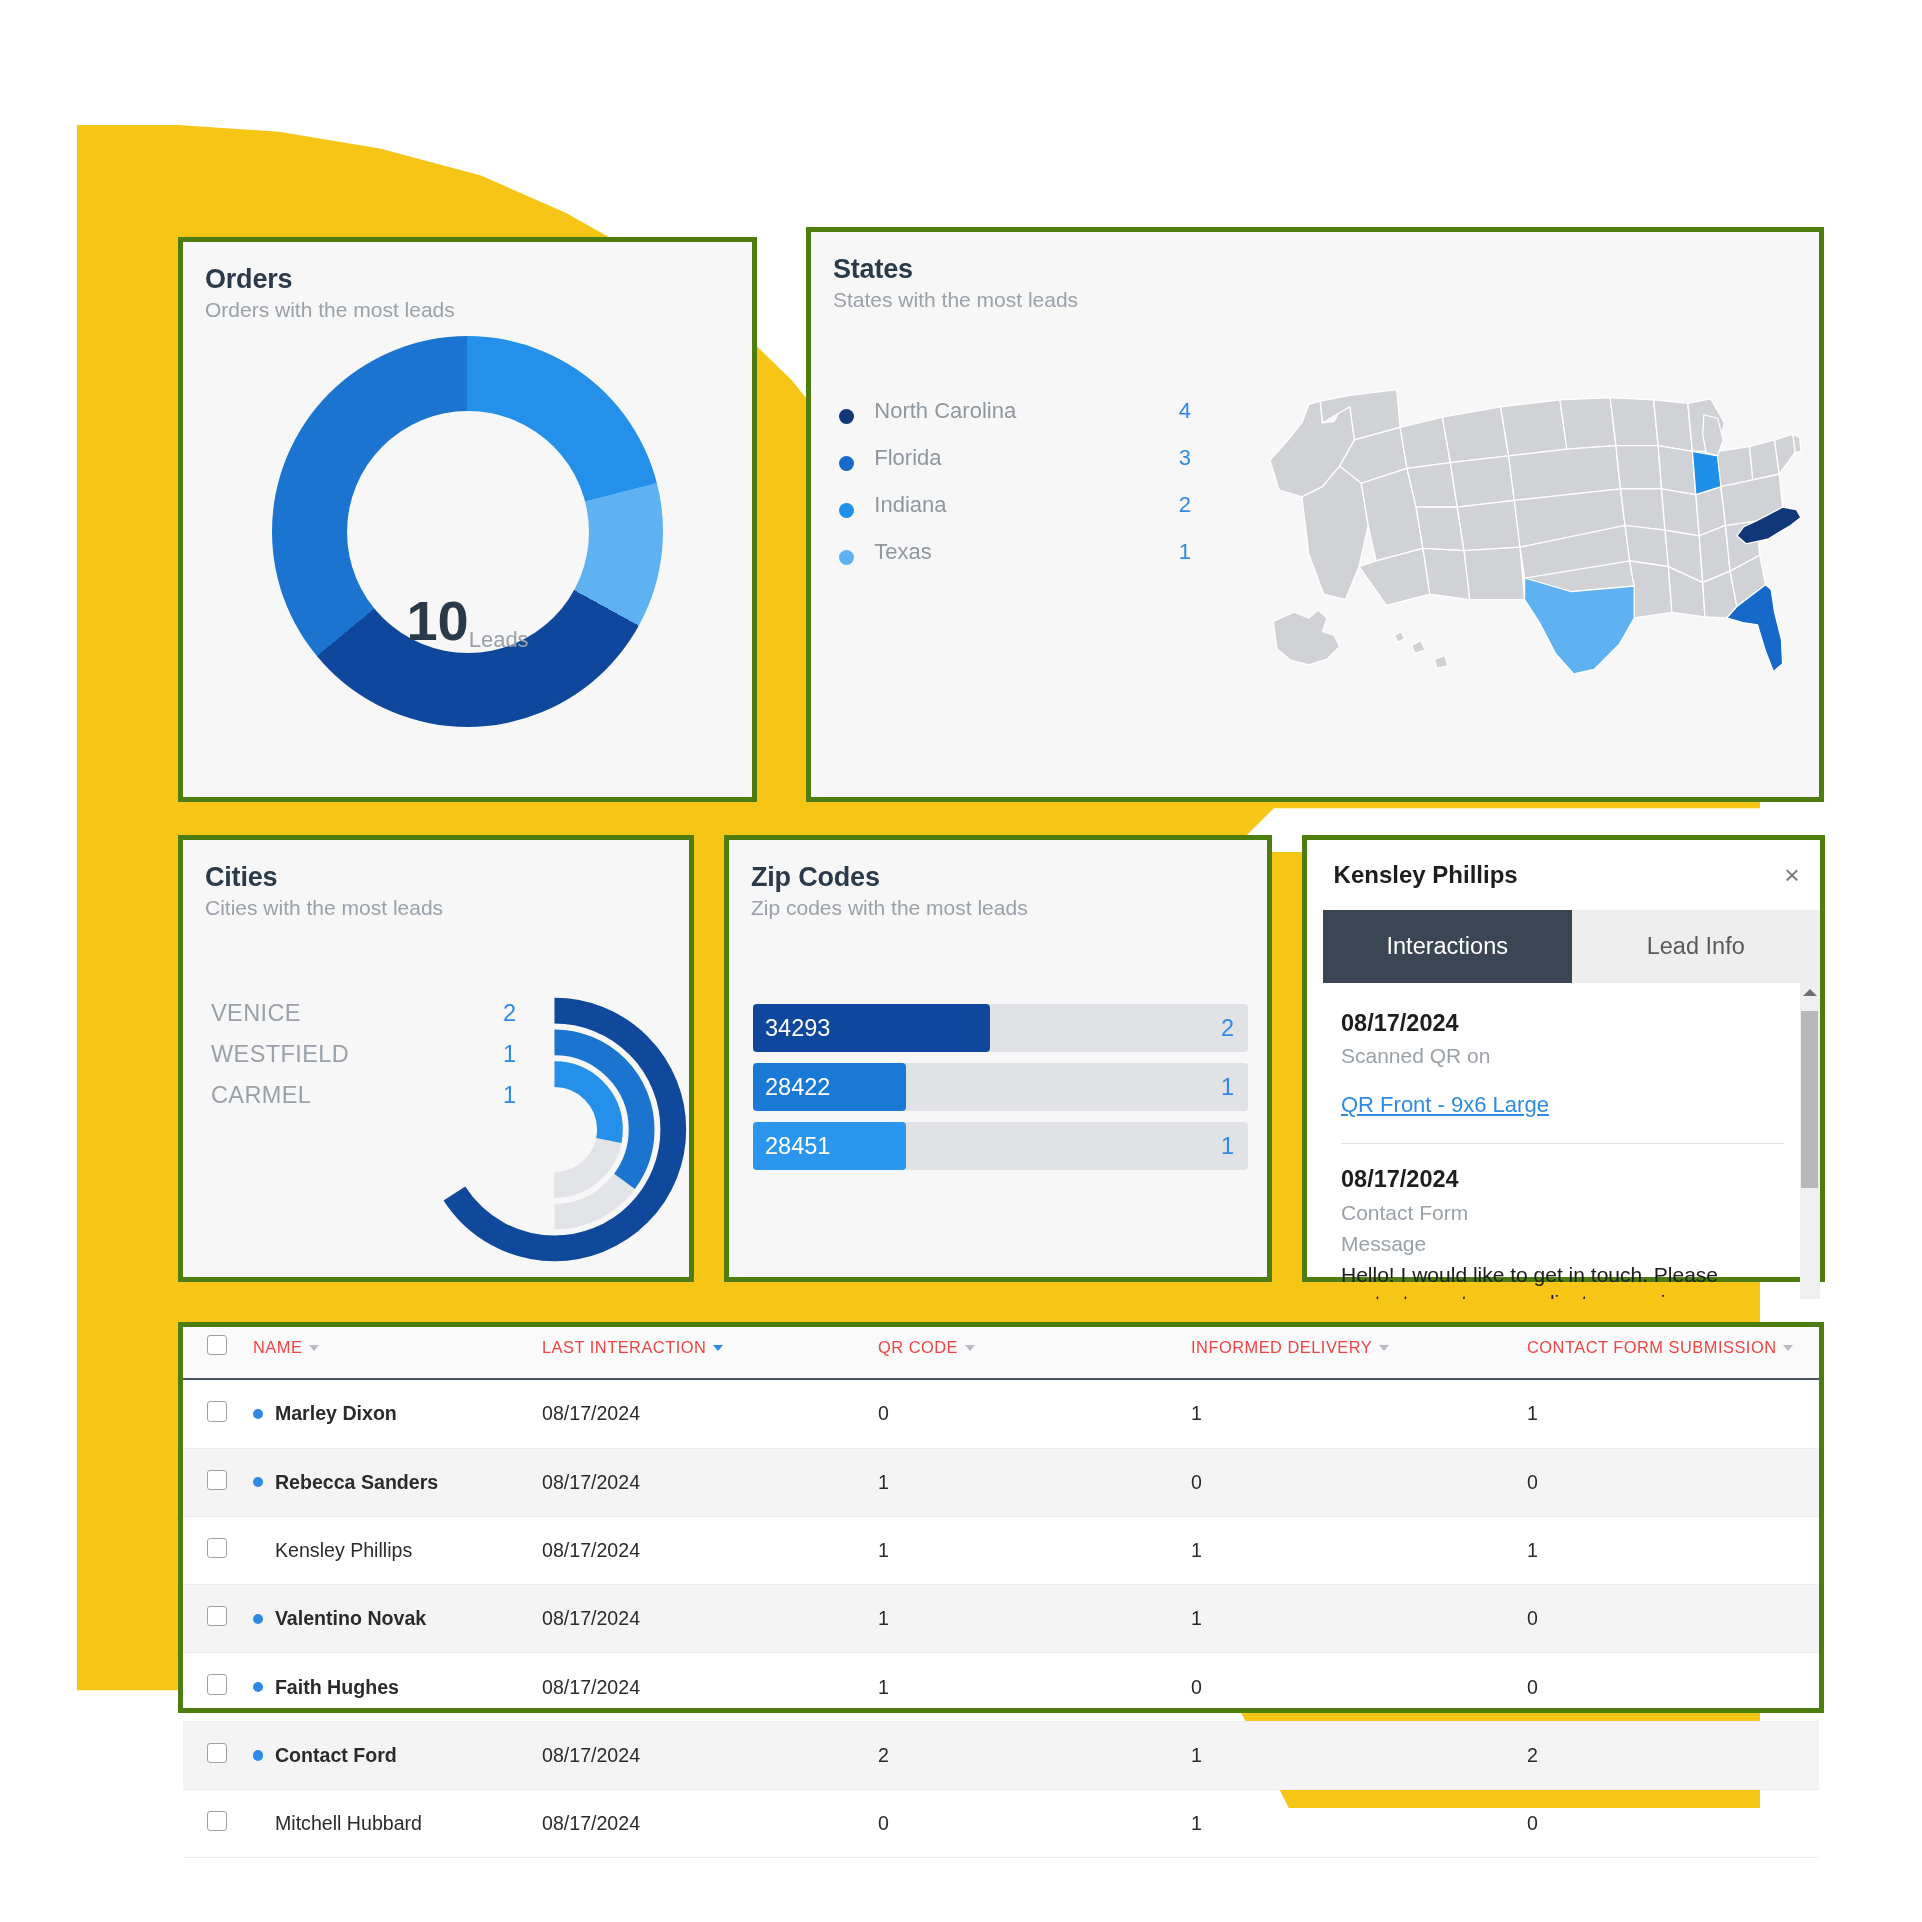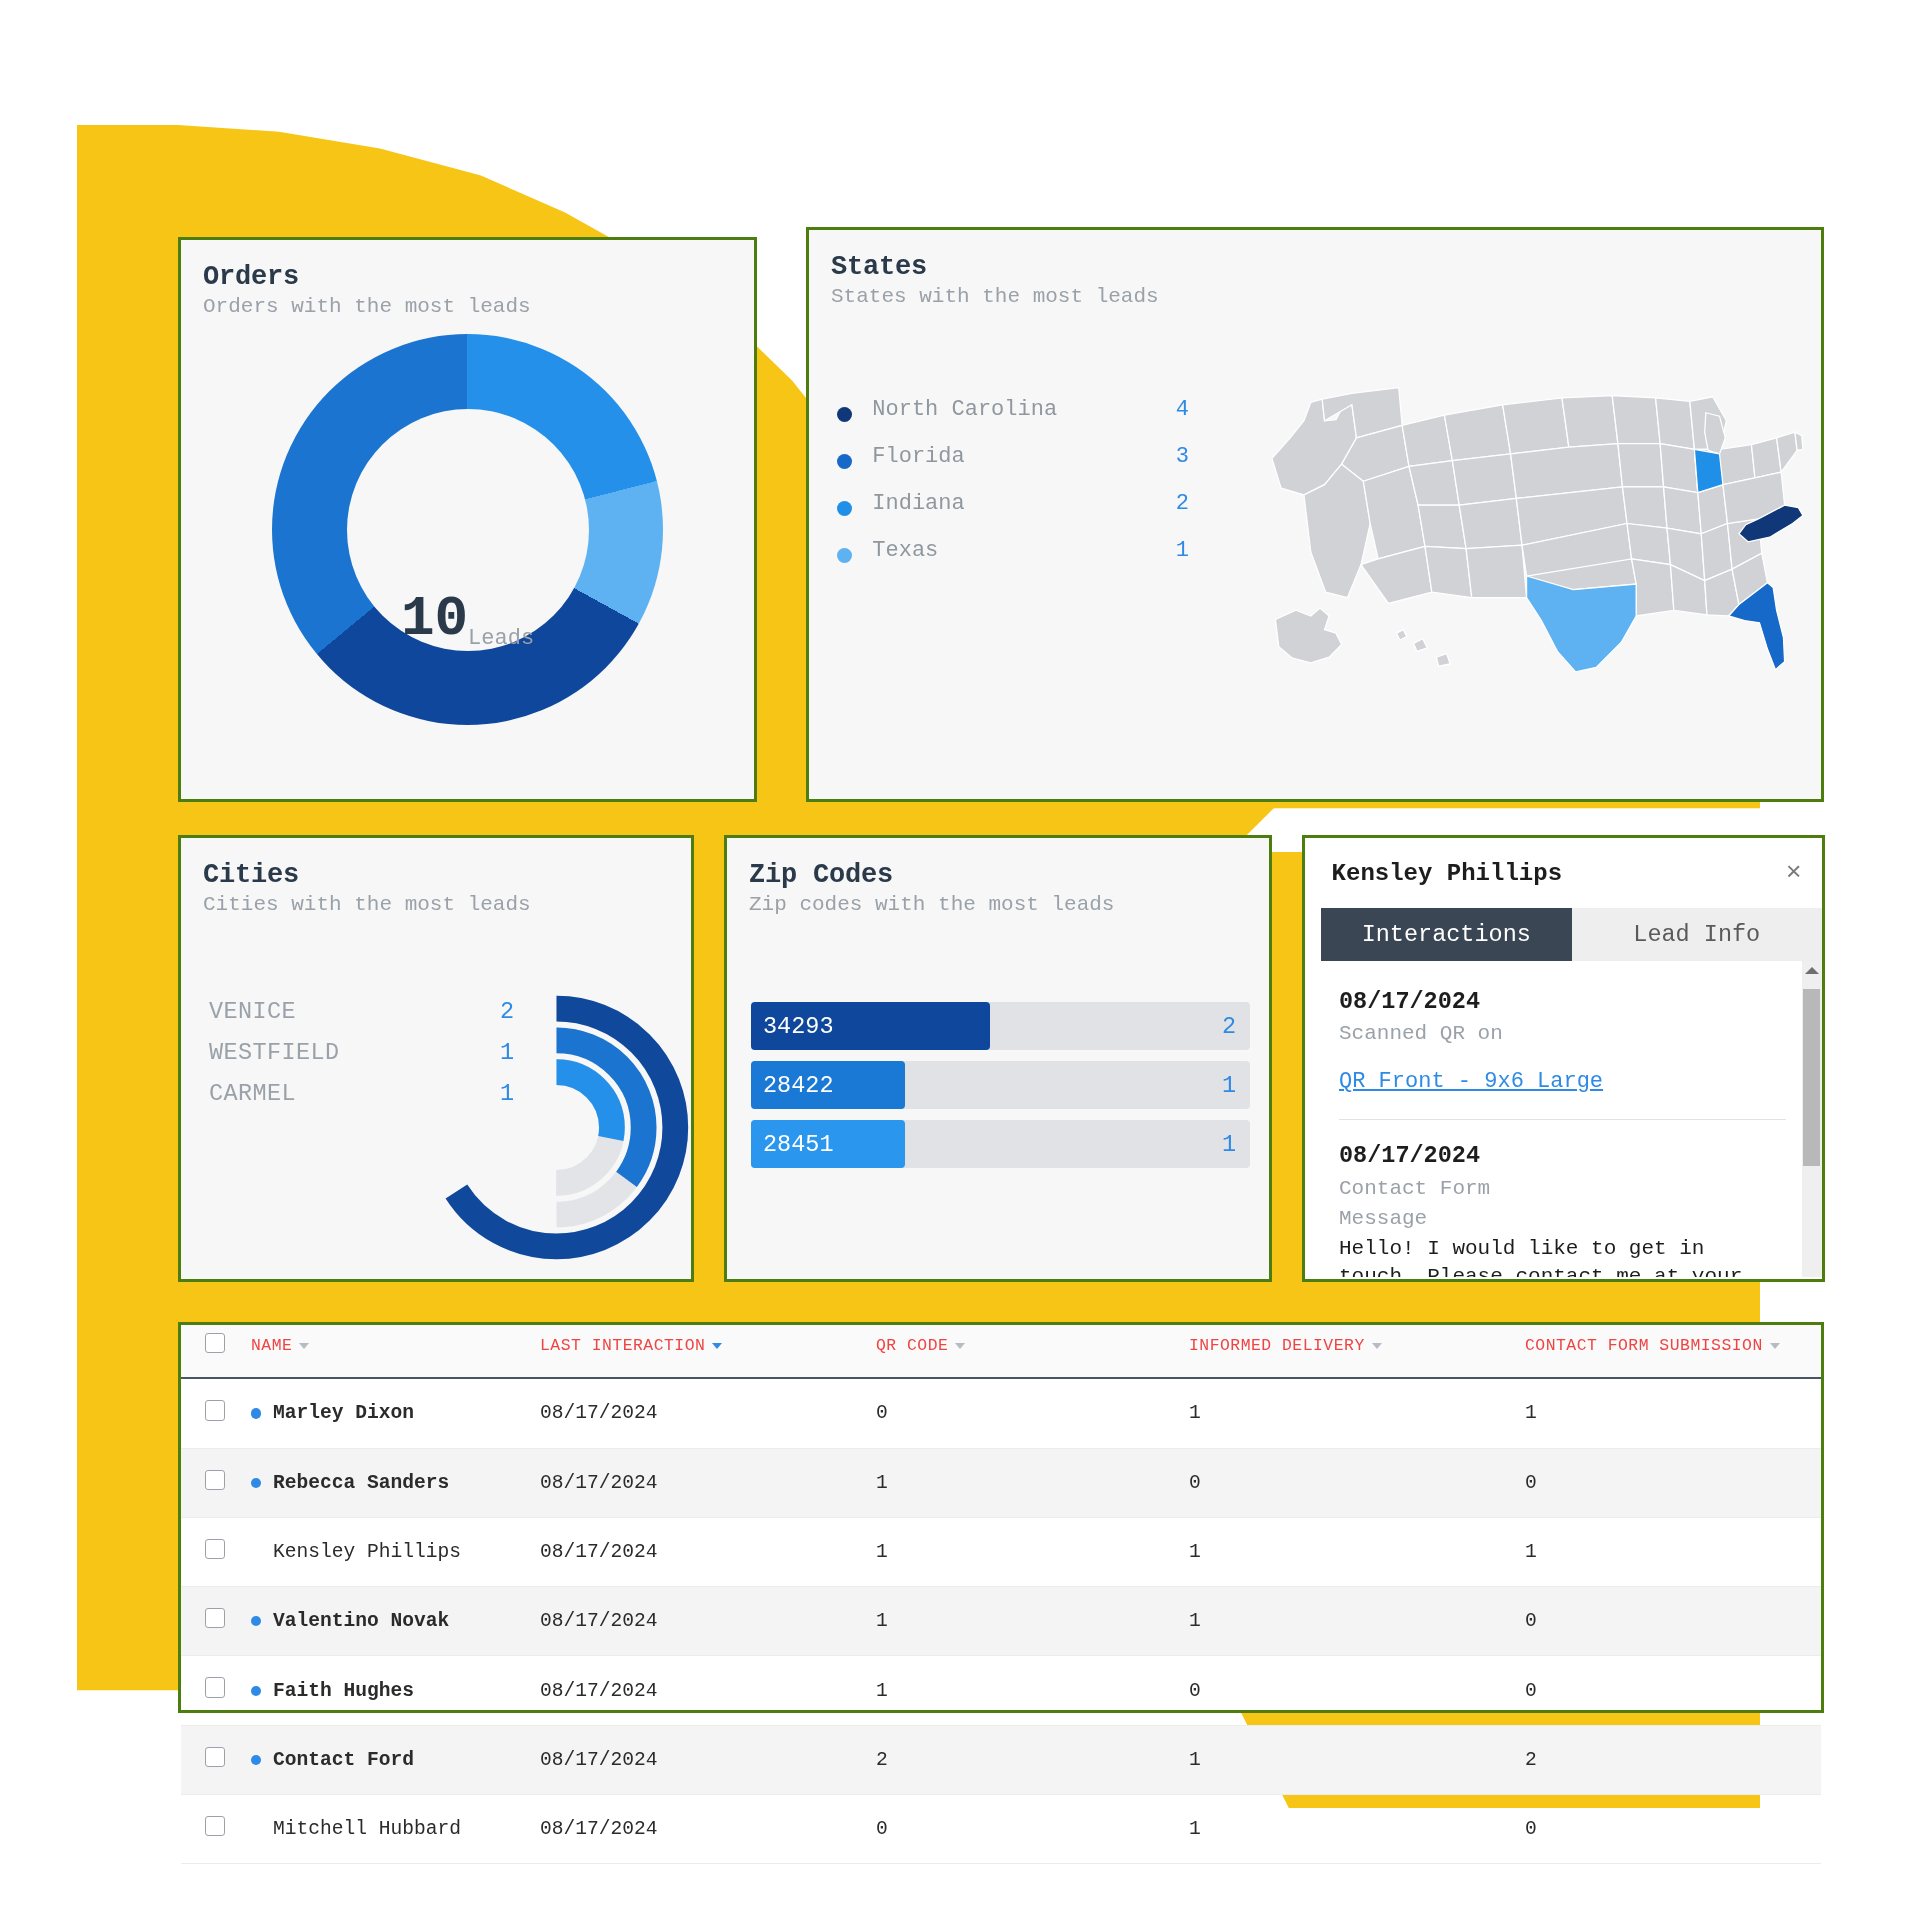--- a/index.html
+++ b/index.html
@@ -35,22 +35,21 @@
     left: 77px; top: 800px;
     width: 1205px; height: 72px;
     background: #f7c515;
     clip-path: polygon(0 0, 100% 0, 94% 100%, 0 100%);
   }
 
   
   .card {
     position: absolute;
     background: #f7f7f7;
-    border: 3px solid #4d7c0f;
-    font-family: Liberation Mono, monospace;
+    border: 5px solid #4d7c0f;
   }
   .card-title {
     font-size: 27px;
     font-weight: bold;
     color: #2b3a4a;
     letter-spacing: -0.2px;
   }
   .card-sub {
     font-size: 21px;
     color: #9aa1a9;
@@ -134,21 +133,21 @@
     display: flex; align-items: center; padding-left: 26.6px;
     background: #ffffff;
   }
   #lead-name { font-size: 24px; font-weight: bold; color: #1d1d1d; }
   #lead-close {
     position: absolute; right: 20.3px; top: 50%;
     transform: translateY(-50%);
     font-size: 26.6px; color: #7a7a7a; line-height: 1;
     cursor: pointer;
   }
-  #lead-tabs { display: flex; height: 53px; padding-left: 16px; }
+  #lead-tabs { display: flex; height: 73px; padding-left: 16px; }
   .lead-tab {
     flex: 1 1 50%;
     display: flex; align-items: center; justify-content: center;
     font-size: 23.5px;
   }
   .lead-tab.active { background: #3a4654; color: #ffffff; }
   .lead-tab.inactive { background: #eeeeee; color: #5a5a5a; }
   #lead-body { position: relative; height: 316px; overflow: hidden; }
   #lead-scroll-area { padding: 26.6px 36px 0 34px; }
   .interaction-date { font-size: 23.5px; font-weight: bold; color: #1d1d1d; }

